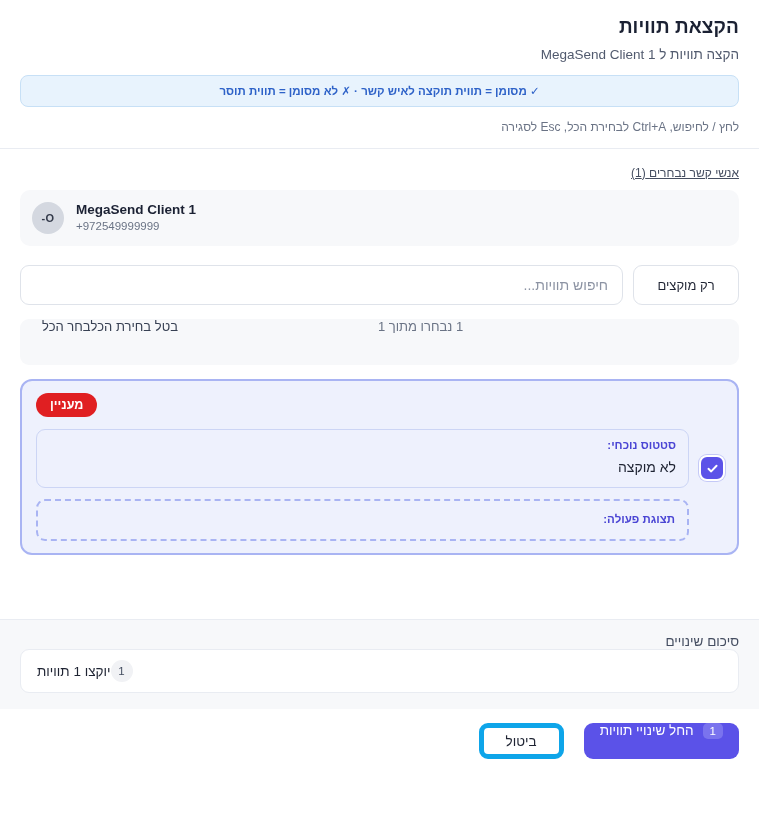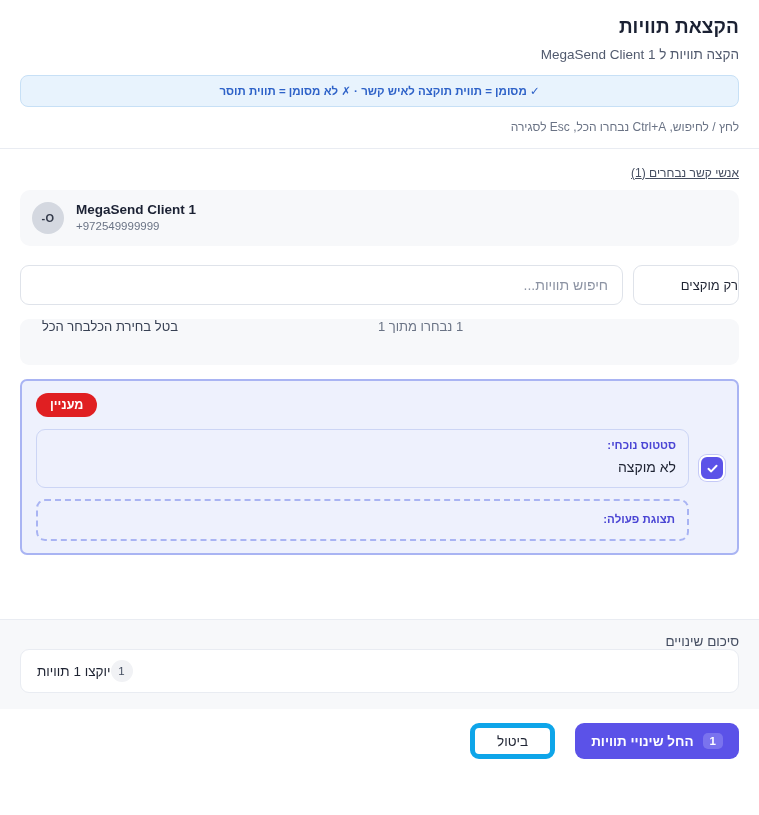--- a/index.html
+++ b/index.html
@@ -136,21 +136,20 @@
     flex: 0 0 auto;
     width: 106px;
     height: 40px;
     border: 1px solid #dfe3ea;
     border-radius: 9px;
     background: #ffffff;
     font-size: 13px;
     color: #1f2433;
     cursor: pointer;
     font-family: inherit;
-    text-align: right;
   }
 
   
   .select-bar {
     margin-top: 14px;
     background: #f7f8fa;
     border-radius: 9px;
     height: 46px;
     display: flex;
     flex-direction: row-reverse;
@@ -160,21 +159,21 @@
   }
   .select-all { color: #374053; cursor: pointer; }
   .clear-all { color: #374053; cursor: pointer; margin-right: 200px; }
   .selected-count { color: #6a7385; margin-right: auto; }
 
   
   .tag-list { margin-top: 14px; }
   .tag-card {
     border: 2px solid #a9b4f3;
     background: #eef1fd;
-    border-radius: 7px;
+    border-radius: 12px;
     padding: 12px 14px;
     display: flex;
     flex-direction: row-reverse;
     gap: 12px;
     align-items: flex-start;
   }
   .tag-checkbox {
     flex: 0 0 auto;
     order: 2;
     margin-right: auto;
@@ -280,25 +279,25 @@
     align-items: center;
   }
   .btn-primary {
     background: #5b52e8;
     color: #ffffff;
     border: none;
     border-radius: 9px;
     height: 36px;
     padding: 0 16px;
     font-size: 13.5px;
-    font-weight: bold;
+    font-weight: normal;
     font-family: inherit;
     display: flex;
     flex-direction: row-reverse;
-    align-items: center;
+    align-items: flex-start;
     gap: 9px;
     cursor: pointer;
   }
   .btn-primary .pill {
     background: #7a73ee;
     color: #ffffff;
     border-radius: 5px;
     font-size: 11.5px;
     padding: 2px 7px;
   }
@@ -316,21 +315,21 @@
 </style>
 </head>
 <body>
 
 <div class="modal">
 
   <div class="header">
     <div class="header-title">הקצאת תוויות</div>
     <div class="header-subtitle">הקצה תוויות ל MegaSend Client 1</div>
     <div class="legend-banner">✓ מסומן = תווית תוקצה לאיש קשר · ✗ לא מסומן = תווית תוסר</div>
-    <div class="hint">לחץ / לחיפוש, Ctrl+A נבחרו הכל, Esc לסגירה</div>
+    <div class="hint">לחץ / לחיפוש, Ctrl+A לבחירת הכל, Esc לסגירה</div>
   </div>
 
   <div class="body">
 
     <div class="section-label">
       <span>אנשי קשר נבחרים</span>
       <span class="count">(1)</span>
     </div>
 
     <div class="contact-card">

